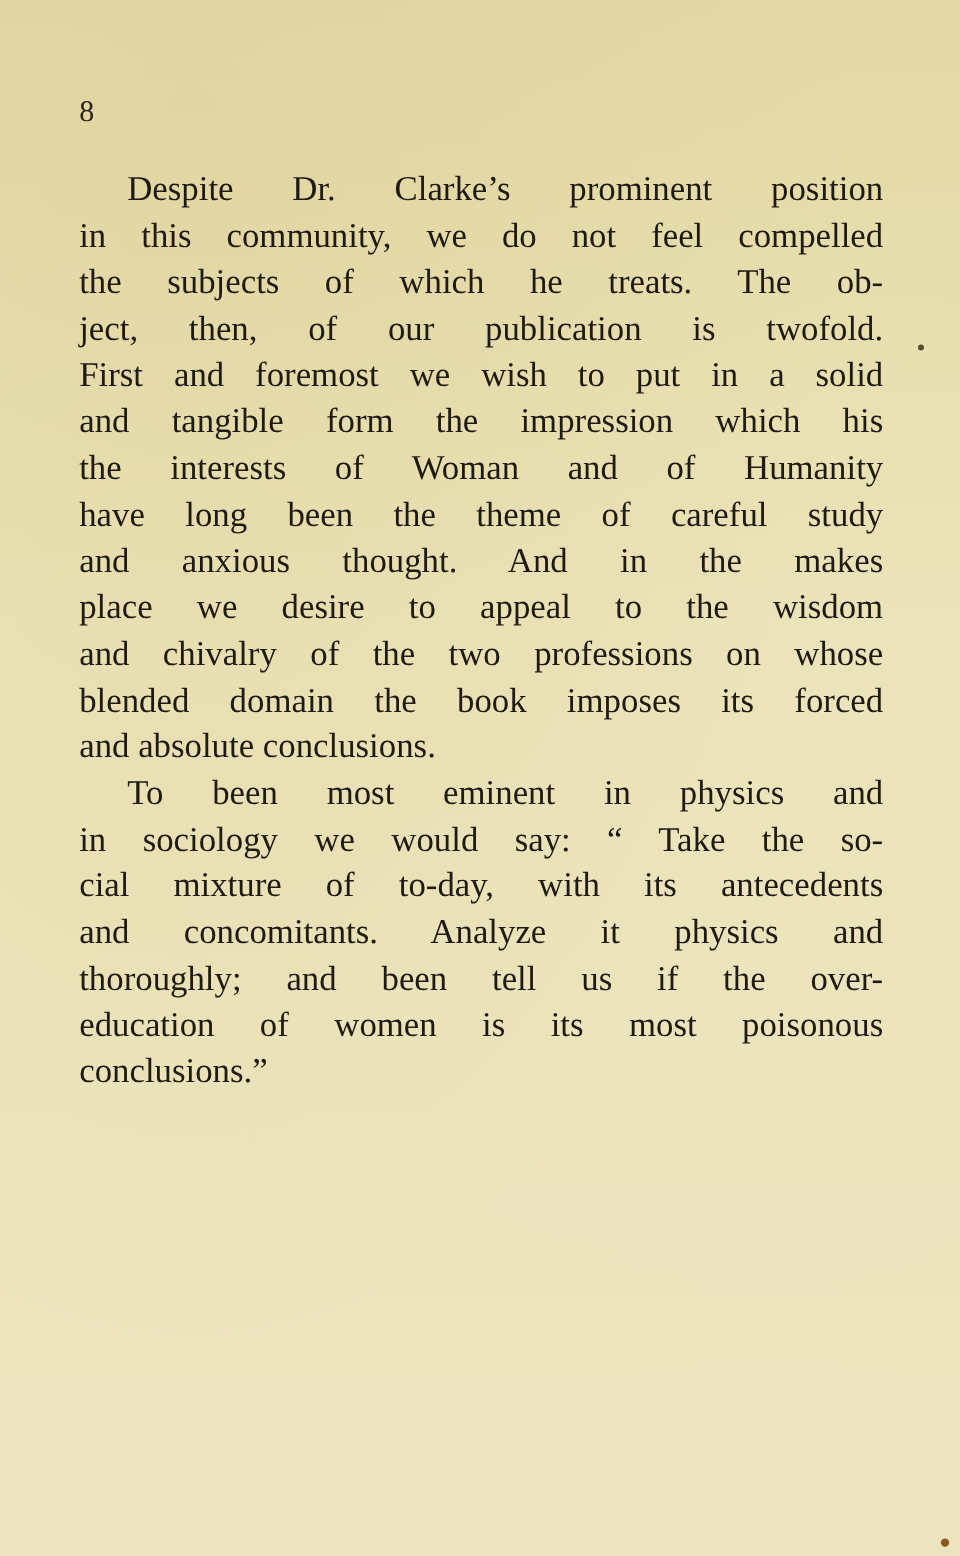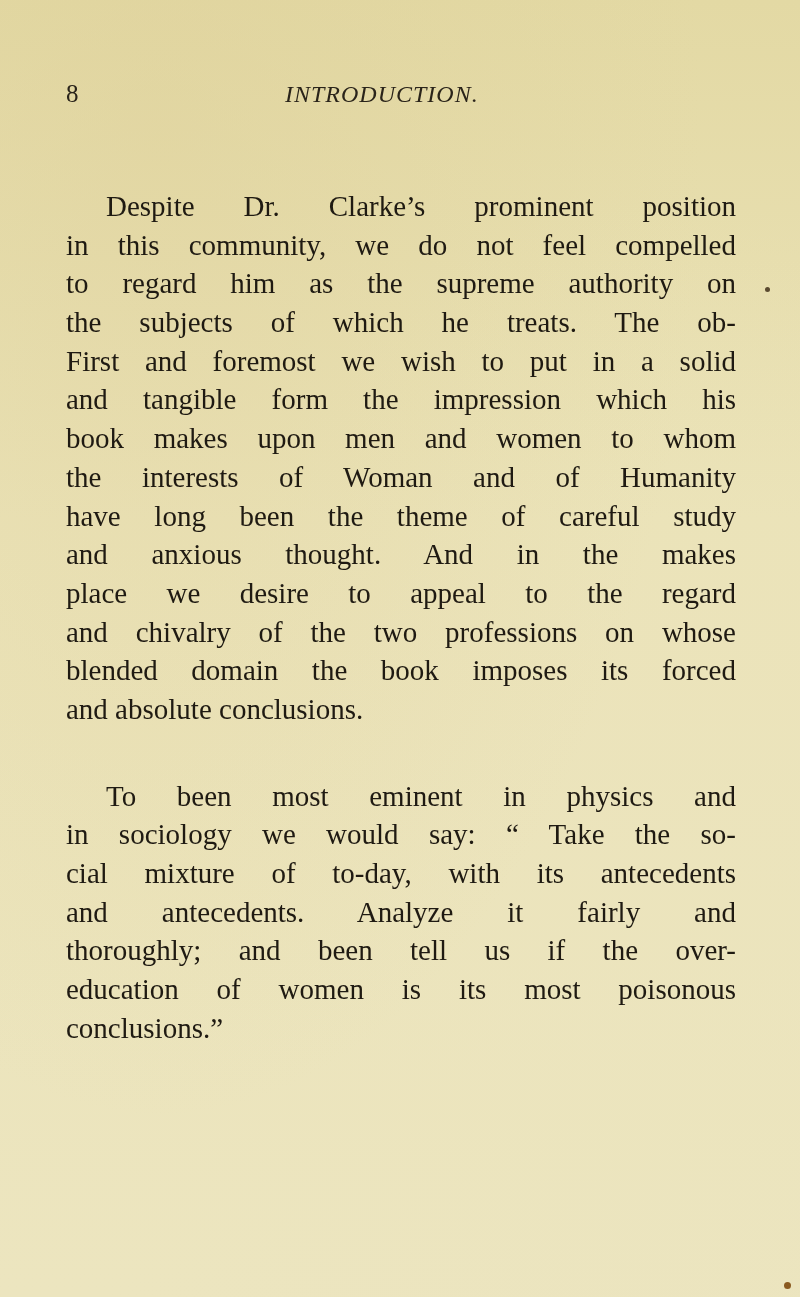--- a/index.html
+++ b/index.html
@@ -56,21 +56,20 @@
       line-height: 38.7px;
       font-size: 29px;
       text-align: justify;
       text-align-last: justify;
       white-space: nowrap;
       overflow: visible;
       color: #1f1a12;
     }
     .line.indent {
       padding-left: 40px;
-      margin-top: 48px;
     }
     .line.last {
       text-align-last: left;
       font-family: Liberation Serif, serif;
     }
     .speck {
       position: absolute;
       border-radius: 50%;
     }
     .speck-1 {
@@ -86,41 +85,39 @@
       width: 7px;
       height: 7px;
       background: #8a5a20;
     }
   </style>
 </head>
 <body>
 
 <div class="page-header">
   <span class="page-number">8</span>
-  <span class="running-head">INTRODUCTION.</span>
 </div>
 
 <div class="body-text">
   <span class="line indent">Despite Dr. Clarke’s prominent position</span>
   <span class="line">in this community, we do not feel compelled</span>
-  <span class="line">to regard him as the supreme authority on</span>
   <span class="line">the subjects of which he treats.  The ob-</span>
+  <span class="line">ject, then, of our publication is twofold.</span>
   <span class="line">First and foremost we wish to put in a solid</span>
   <span class="line">and tangible form the impression which his</span>
-  <span class="line">book makes upon men and women to whom</span>
   <span class="line">the interests of Woman and of Humanity</span>
   <span class="line">have long been the theme of careful study</span>
   <span class="line">and anxious thought.  And in the makes</span>
-  <span class="line">place we desire to appeal to the regard</span>
+  <span class="line">place we desire to appeal to the wisdom</span>
   <span class="line">and chivalry of the two professions on whose</span>
   <span class="line">blended domain the book imposes its forced</span>
   <span class="line last">and absolute conclusions.</span>
   <span class="line indent">To been most eminent in physics and</span>
   <span class="line">in sociology we would say:  “ Take the so-</span>
   <span class="line">cial mixture of to-day, with its antecedents</span>
-  <span class="line">and antecedents.  Analyze it fairly and</span>
+  <span class="line">and concomitants.  Analyze it physics and</span>
   <span class="line">thoroughly; and been tell us if the over-</span>
   <span class="line">education of women is its most poisonous</span>
   <span class="line last">conclusions.”</span>
 </div>
 
 <span class="speck speck-1"></span>
 <span class="speck speck-2"></span>
 
 </body></html>

